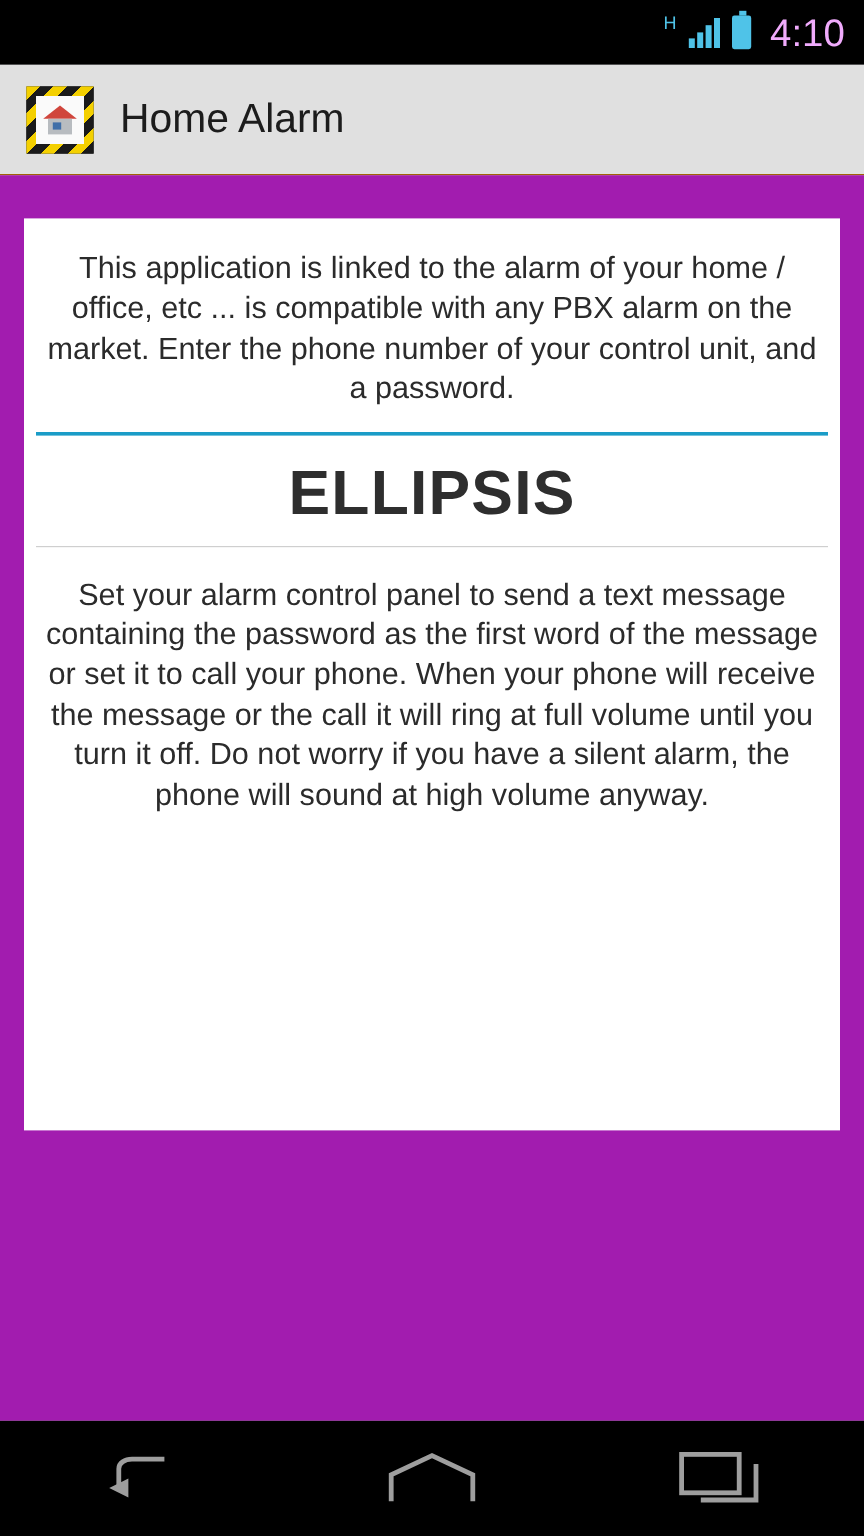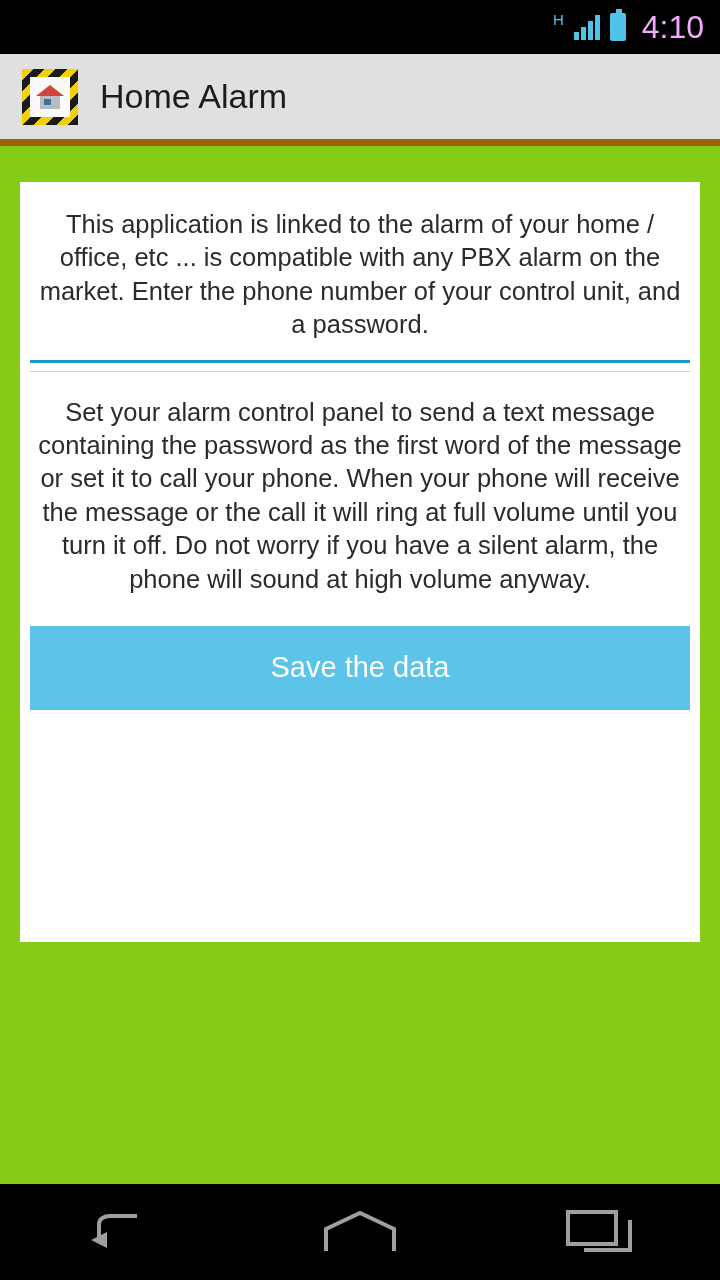--- a/index.html
+++ b/index.html
@@ -73,21 +73,21 @@
     color: #f0abfc;
     font-size: 32px;
     letter-spacing: 0px;
     margin-left: 6px;
   }
 
   
   .actionbar {
     height: 92px;
     background: #e0e0e0;
-    border-bottom: 7px solid #a16207;
+    border-bottom: 1px solid #a16207;
     display: flex;
     align-items: center;
     padding-left: 22px;
     flex: 0 0 auto;
   }
   .app-icon {
     width: 56px;
     height: 56px;
     background: #111;
     position: relative;
@@ -131,21 +131,21 @@
   .app-title {
     font-size: 34px;
     color: #1c1c1c;
     margin-left: 22px;
     font-weight: normal;
   }
 
   
   .content {
     flex: 1 1 auto;
-    background: #84cc16;
+    background: #a21caf;
     padding: 36px 20px 0 20px;
     overflow: hidden;
   }
   .card {
     background: #ffffff;
     padding: 0 0 0 0;
     min-height: 760px;
   }
   .para {
     font-size: 25.5px;
@@ -250,25 +250,27 @@
     <h1 class="app-title">Home Alarm</h1>
   </div>
 
   <div class="content">
     <div class="card">
 
       <p class="para">This application is linked to the alarm of your home / office, etc ... is compatible with any PBX alarm on the market. Enter the phone number of your control unit, and a password.</p>
 
       <div class="underline-active"></div>
 
+      <div class="field pass-field">
+        <input type="text" value="ELLIPSIS" style="">
+      </div>
       <div class="underline-idle"></div>
 
       <p class="para second">Set your alarm control panel to send a text message containing the password as the first word of the message or set it to call your phone. When your phone will receive the message or the call it will ring at full volume until you turn it off. Do not worry if you have a silent alarm, the phone will sound at high volume anyway.</p>
 
-      <button class="save-btn">Save the data</button>
     </div>
   </div>
 
   <div class="navbar">
     <div class="nav-btn">
       <svg width="70" height="44" viewBox="0 0 70 44">
         <path d="M14 30 L14 14 C14 9 19 6 25 6 L52 6" fill="none" stroke="#9e9e9e" stroke-width="4"></path>
         <path d="M6 30 L22 22 L22 38 Z" fill="#9e9e9e"></path>
       </svg>
     </div>

